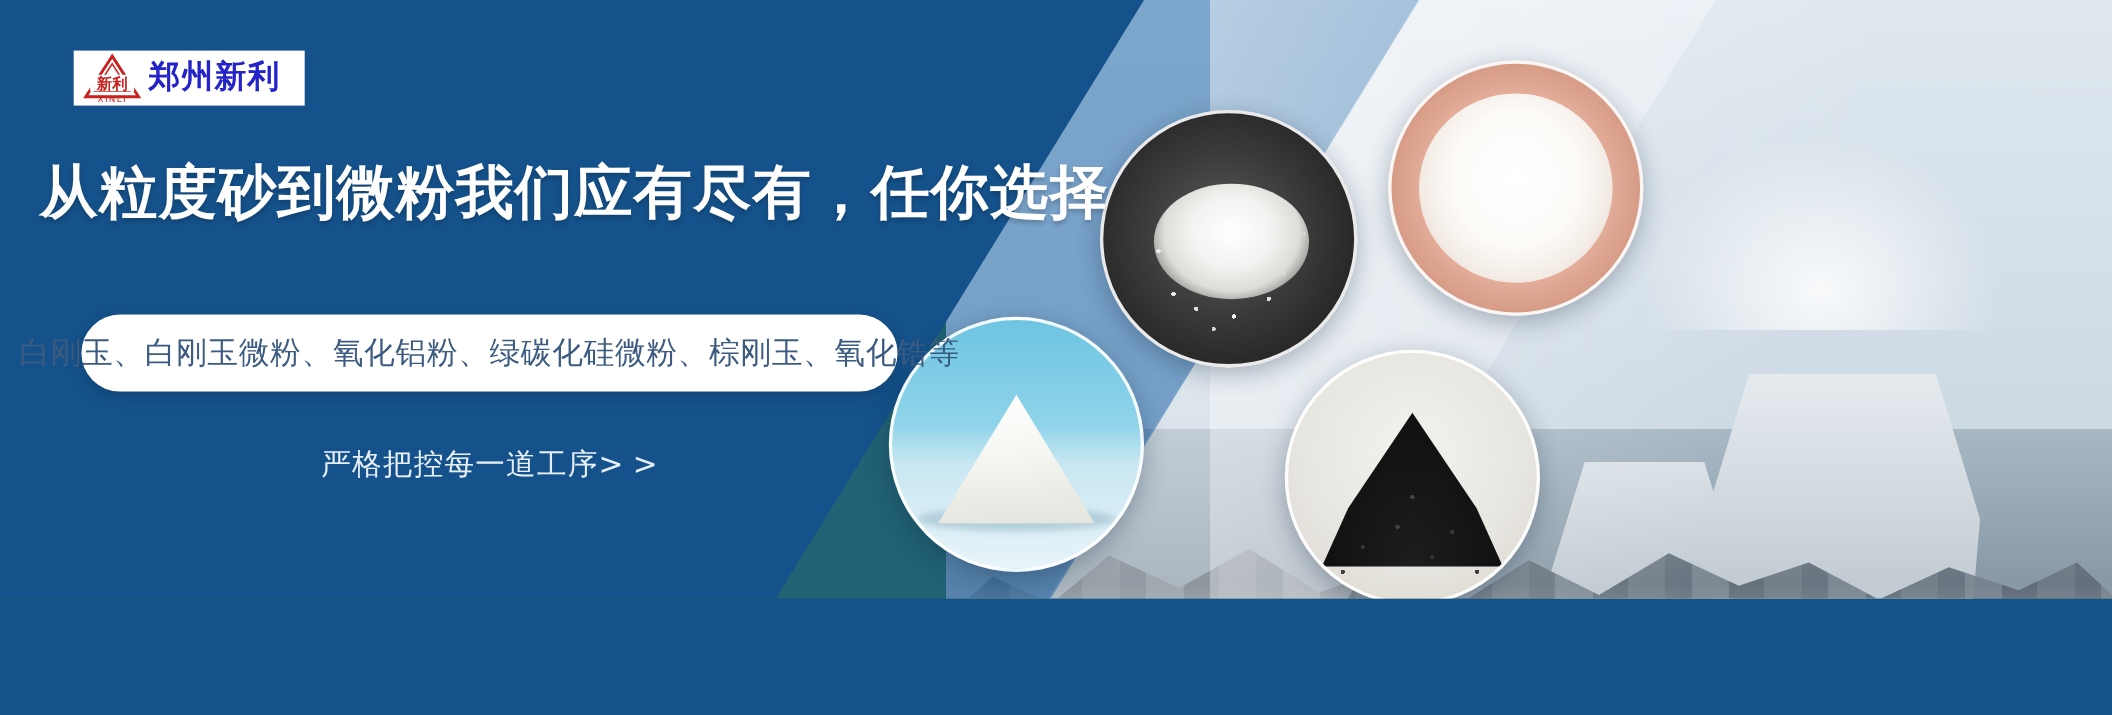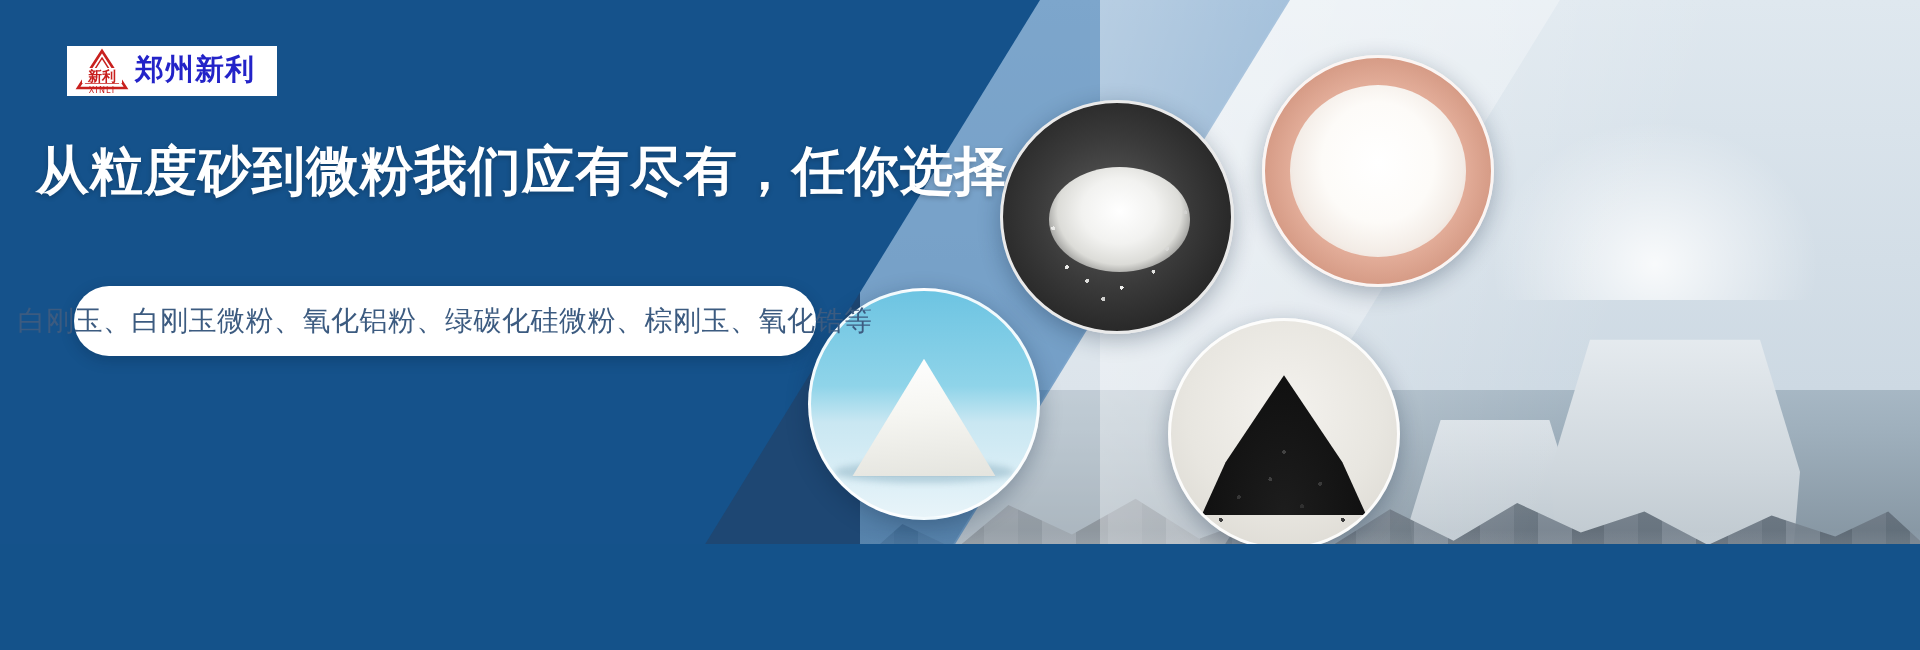--- a/index.html
+++ b/index.html
@@ -3,21 +3,21 @@
 <meta charset="utf-8">
 <style>
   html,body{margin:0;padding:0;}
   body{
     width:1920px;height:650px;overflow:hidden;
     font-family:"Liberation Sans","DejaVu Sans",sans-serif;
     background:#14528a;
   }
   #banner{
     position:relative;width:1920px;height:544px;overflow:hidden;
-    background:#0f172a;
+    background:#14532d;
   }
 
   
   .bg-photo{
     position:absolute;right:0;top:0;width:1060px;height:650px;
     background:
       linear-gradient(180deg,#cfdce6 0%,#c3d2de 38%,#9fb0bd 66%,#6d7c88 100%);
     overflow:hidden;
   }
   .sky-haze{
@@ -160,21 +160,21 @@
     margin-left:6px;white-space:nowrap;line-height:1;
     font-family:Liberation Mono, monospace;
   }
 
   
   #headline{
     position:absolute;left:36px;top:146px;
     color:#ffffff;font-weight:bold;font-size:53px;line-height:1.12;
     letter-spacing:1px;white-space:nowrap;
     text-shadow:0 2px 5px rgba(0,0,0,.22);
-    font-family:Liberation Mono, monospace;
+    font-family:Liberation Sans, sans-serif;
   }
 
   
   #pill{
     position:absolute;left:74px;top:286px;width:742px;height:70px;
     background:#ffffff;border-radius:35px;
     display:flex;align-items:center;justify-content:center;
     box-shadow:0 4px 14px rgba(6,28,52,.25);box-sizing:border-box;
   }
   #pill .pill-text{
@@ -241,14 +241,17 @@
     </span>
     <span class="logo-cn">郑州新利</span>
   </div>
 
   <div id="headline">从粒度砂到微粉我们应有尽有，任你选择</div>
 
   <div id="pill">
     <span class="pill-text">白刚玉、白刚玉微粉、氧化铝粉、绿碳化硅微粉、棕刚玉、氧化锆等</span>
   </div>
 
+  <div id="tagline">
+    <span>严格把控每一道工序</span><span class="arrows">&gt; &gt;</span>
+  </div>
 
 </div>
 
 </body></html>

